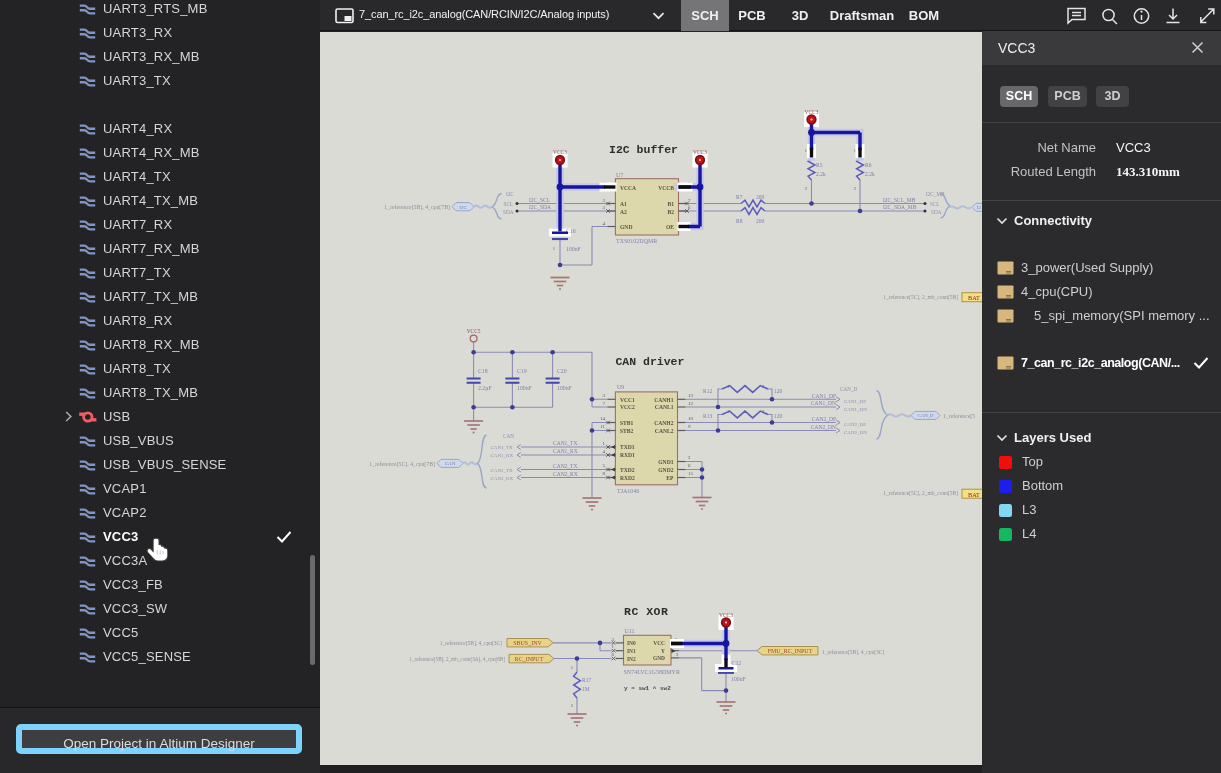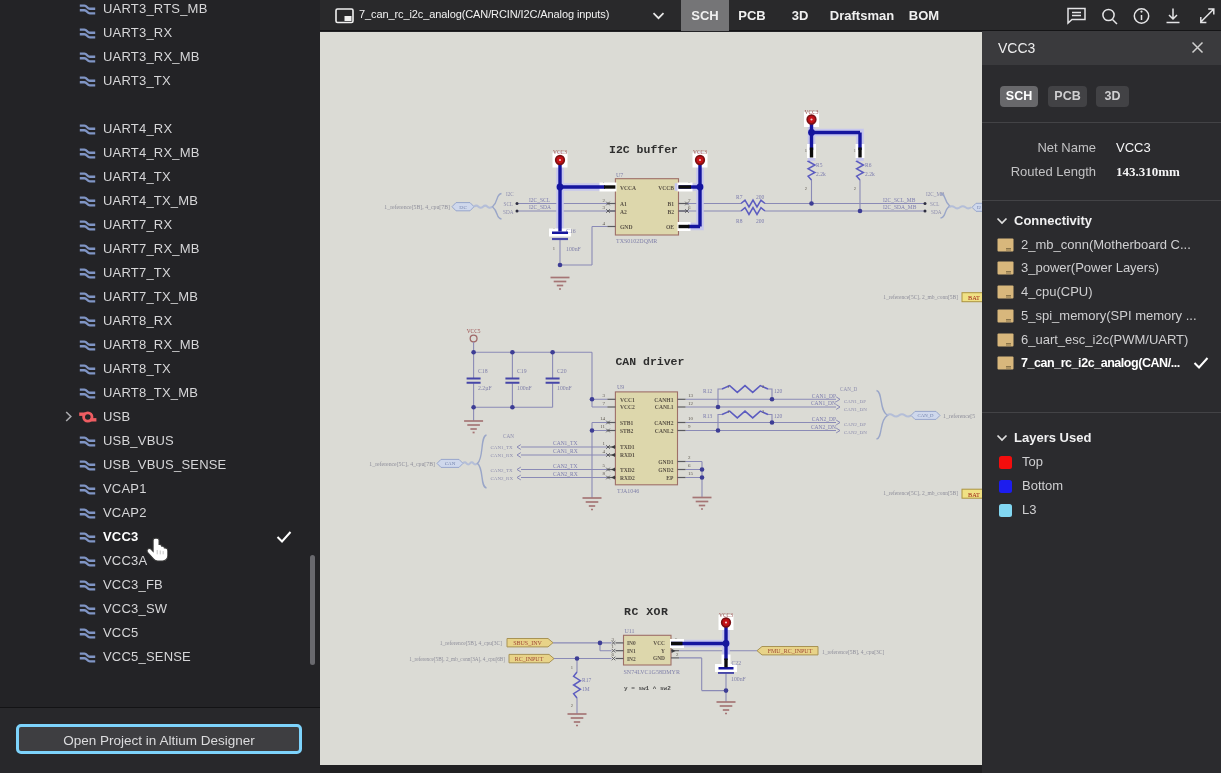--- a/index.html
+++ b/index.html
@@ -4,21 +4,21 @@
 * { margin:0; padding:0; box-sizing:border-box; }
 html,body { width:1221px; height:773px; overflow:hidden; background:#232326;
   font-family:"Liberation Sans", sans-serif; }
 #sidebar { position:absolute; left:0; top:0; width:320px; height:773px; background:#232326; overflow:hidden; }
 .srow { position:absolute; left:0; width:320px; height:24px; line-height:24px; font-size:13px;
   color:#d6d6d8; letter-spacing:0.2px; }
 .srow > span { position:absolute; left:103px; white-space:nowrap; }
 #sbBottom { position:absolute; left:0; top:707px; width:320px; height:66px; background:#28282b;
   border-top:1px solid #131315; }
 #openBtn { position:absolute; left:16px; top:16px; width:286px; height:30px; background:#3e3e41;
-  border:3px solid #7dd3fc; border-radius:5px; color:#dcdcde; font-size:13.5px; line-height:28px;
+  border:6px solid #7dd3fc; border-radius:5px; color:#dcdcde; font-size:13.5px; line-height:28px;
   text-align:center; }
 #sbScroll { position:absolute; left:309.5px; top:555px; width:5px; height:110px; border-radius:3px;
   background:#69696e; }
 #cursor { position:absolute; left:146px; top:537px; }
 #topbar { position:absolute; left:320px; top:0; width:901px; height:31px; background:#29292b;
   border-bottom:1px solid #151517; }
 #docTitle { position:absolute; left:39px; top:8px; font-size:11px; letter-spacing:-0.1px; color:#f2f2f2; }
 .tab { position:absolute; top:0; height:31px; line-height:31px; text-align:center; font-size:13px;
   font-weight:bold; color:#f0f0f0; }
 .tab.active { background:#757577; }
@@ -670,54 +670,40 @@
     <div class="pval" style="top:109px">VCC3</div>
  <div class="plabel" style="top:133px">Routed Length</div>
     <div class="pval bold" style="top:133px">143.310mm</div>
  <div class="pdiv" style="top:169px"></div>
  <div class="psec" style="top:180px">
   <svg width="12" height="8" viewBox="0 0 12 8" style="position:absolute;left:14px;top:6px">
    <path d="M1.5,1.5 L6,6 L10.5,1.5" stroke="#e0e0e0" stroke-width="1.7" fill="none"></path>
       </svg>
   <span style="position:absolute;left:32px">Connectivity</span>
  </div>
- <div class="citem" style="top:202px">
-      <svg width="17" height="14" viewBox="0 0 17 14" style="position:absolute;left:15px;top:5px">
-        <rect x="0.5" y="0.5" width="16" height="13" rx="1" fill="#d8b77c"></rect>
-        <path d="M9,10.5 h5 M9,12 h5" stroke="#8a744a" stroke-width="1"></path>
-      </svg>
-      <span style="position:absolute;left:39px;">2_mb_conn(Motherboard C...</span>
-    </div>
     <div class="citem" style="top:225px">
       <svg width="17" height="14" viewBox="0 0 17 14" style="position:absolute;left:15px;top:5px">
         <rect x="0.5" y="0.5" width="16" height="13" rx="1" fill="#d8b77c"></rect>
         <path d="M9,10.5 h5 M9,12 h5" stroke="#8a744a" stroke-width="1"></path>
       </svg>
-      <span style="position:absolute;left:39px;">3_power(Power Layers)</span>
+      <span style="position:absolute;left:39px;">3_power(Used Supply)</span>
     </div>
     <div class="citem" style="top:249px">
       <svg width="17" height="14" viewBox="0 0 17 14" style="position:absolute;left:15px;top:5px">
         <rect x="0.5" y="0.5" width="16" height="13" rx="1" fill="#d8b77c"></rect>
         <path d="M9,10.5 h5 M9,12 h5" stroke="#8a744a" stroke-width="1"></path>
       </svg>
       <span style="position:absolute;left:39px;">4_cpu(CPU)</span>
     </div>
     <div class="citem" style="top:273px">
       <svg width="17" height="14" viewBox="0 0 17 14" style="position:absolute;left:15px;top:5px">
         <rect x="0.5" y="0.5" width="16" height="13" rx="1" fill="#d8b77c"></rect>
         <path d="M9,10.5 h5 M9,12 h5" stroke="#8a744a" stroke-width="1"></path>
       </svg>
-      <span style="position:absolute;left:39px;">5_spi_memory(SPI memory ...</span>
-    </div>
-    <div class="citem" style="top:297px">
-      <svg width="17" height="14" viewBox="0 0 17 14" style="position:absolute;left:15px;top:5px">
-        <rect x="0.5" y="0.5" width="16" height="13" rx="1" fill="#d8b77c"></rect>
-        <path d="M9,10.5 h5 M9,12 h5" stroke="#8a744a" stroke-width="1"></path>
-      </svg>
-      <span style="position:absolute;left:39px;">6_uart_esc_i2c(PWM/UART)</span>
+      <span style="position:absolute;left:52px;">5_spi_memory(SPI memory ...</span>
     </div>
     <div class="citem" style="top:320px">
       <svg width="17" height="14" viewBox="0 0 17 14" style="position:absolute;left:15px;top:5px">
         <rect x="0.5" y="0.5" width="16" height="13" rx="1" fill="#d8b77c"></rect>
         <path d="M9,10.5 h5 M9,12 h5" stroke="#8a744a" stroke-width="1"></path>
       </svg>
       <span style="position:absolute;left:39px;font-weight:bold;color:#fff;font-size:12.5px;letter-spacing:-0.45px;">7_can_rc_i2c_analog(CAN/...</span>
     </div>
     <svg width="16" height="14" viewBox="0 0 16 14" style="position:absolute;left:211px;top:325px">
       <path d="M1.5,7 L6,11.5 L14.5,2" stroke="#ffffff" stroke-width="2" fill="none"></path>
@@ -734,12 +720,16 @@
       <span style="position:absolute;left:40px">Top</span>
     </div>
     <div class="citem" style="top:443px">
       <div style="position:absolute;left:17px;top:5.5px;width:13px;height:13px;border-radius:2.5px;background:#1d1dee"></div>
       <span style="position:absolute;left:40px">Bottom</span>
     </div>
     <div class="citem" style="top:467px">
       <div style="position:absolute;left:17px;top:5.5px;width:13px;height:13px;border-radius:2.5px;background:#82d7f2"></div>
       <span style="position:absolute;left:40px">L3</span>
     </div>
+    <div class="citem" style="top:491px">
+      <div style="position:absolute;left:17px;top:5.5px;width:13px;height:13px;border-radius:2.5px;background:#16b763"></div>
+      <span style="position:absolute;left:40px">L4</span>
+    </div>
 </div>
 </body></html>

